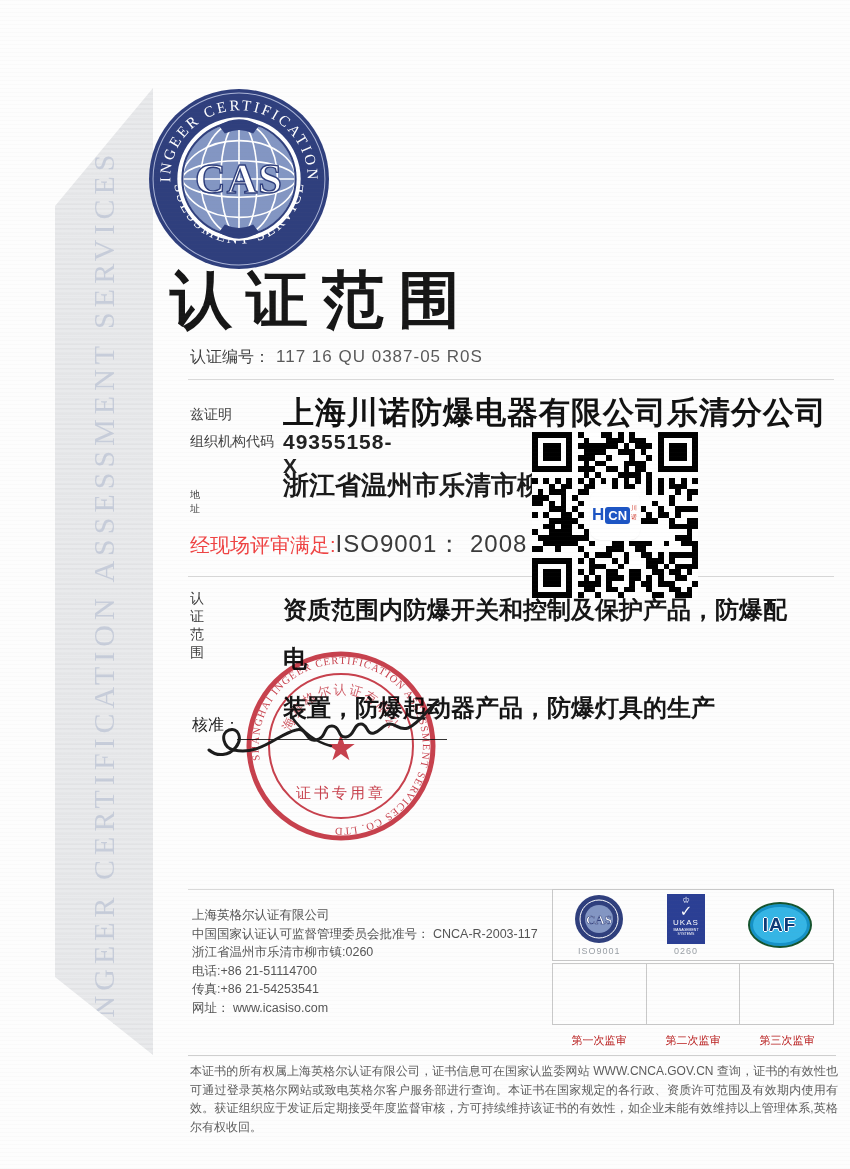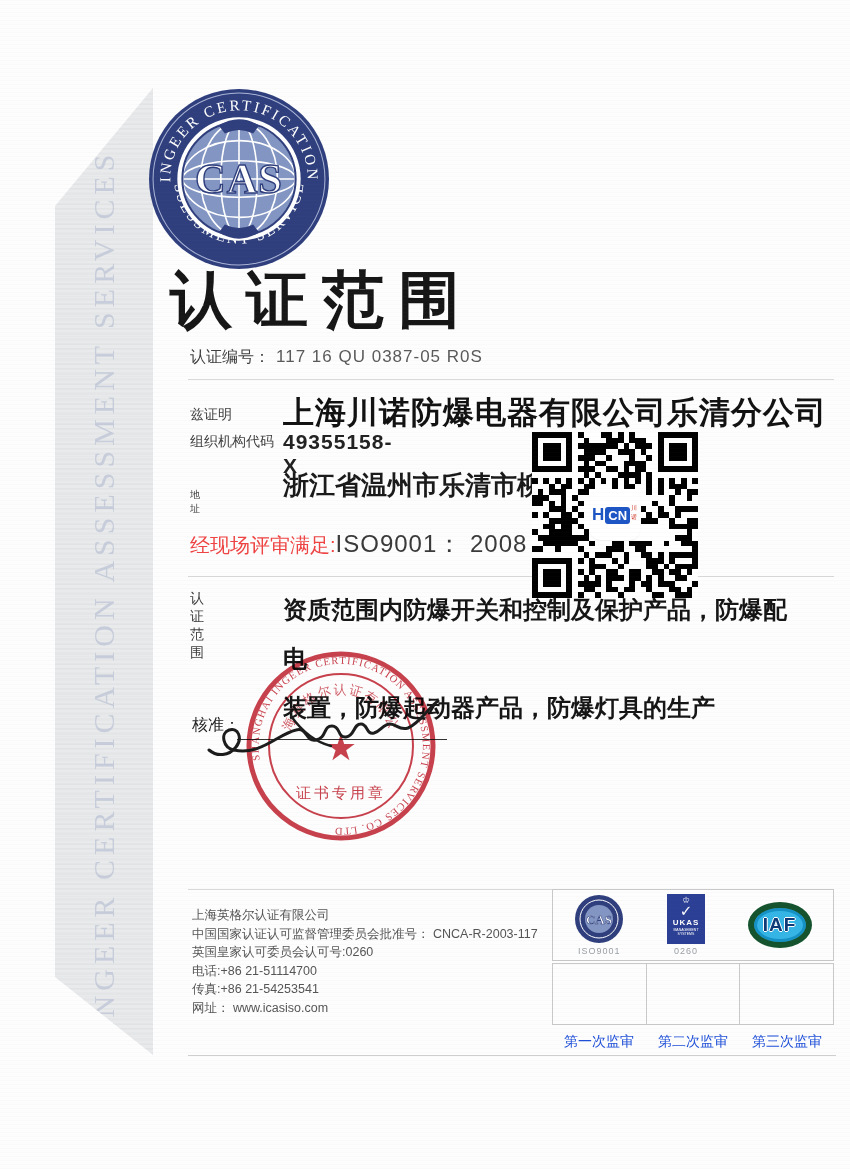--- a/index.html
+++ b/index.html
@@ -103,39 +103,39 @@
   }
   .mark { display:flex; flex-direction:column; align-items:center; }
   .mark .cap { font-size:9px; color:#9aa0a6; margin-top:2px; letter-spacing:1px; }
   .cas-mini { width:50px; height:50px; }
   .ukas-rect {
     width:38px; height:50px; background:#2b3f94; color:#fff;
     display:flex; flex-direction:column; align-items:center; justify-content:flex-start; padding-top:2px;
   }
   .ukas-crown { color:#e0e4f5; font-size:9px; line-height:8px; }
   .ukas-check { color:#fff; font-size:15px; line-height:13px; font-weight:700; }
-  .ukas-word { font-size:8px; letter-spacing:1px; font-weight:700; margin-top:1px; }
+  .ukas-word { font-size:8px; letter-spacing:1px; font-weight:400; margin-top:1px; }
   .ukas-sub { font-size:3.5px; text-align:center; line-height:4px; margin-top:1px; }
   .iaf-oval {
     width:64px; height:46px; background:#35b5e5; border-radius:50%;
     display:flex; align-items:center; justify-content:center;
-    border:6px solid #14532d; box-shadow:inset 0 0 0 3px #1591c6;
+    border:2px solid #14532d; box-shadow:inset 0 0 0 3px #1591c6;
   }
   .iaf-oval span { color:#0d3a77; font-weight:700; font-size:19px; letter-spacing:1px;
     text-shadow:-1px 0 #fff, 1px 0 #fff, 0 -1px #fff, 0 1px #fff; }
 
   
   .audit-grid {
     position:absolute; left:552px; top:963px; width:282px; height:62px;
     display:flex; border:1px solid #c9c9c9; background:#fdfdfd;
   }
   .audit-cell { flex:1; border-right:1px solid #c9c9c9; }
   .audit-cell:last-child { border-right:none; }
   .audit-labels { position:absolute; left:552px; top:1033px; width:282px; display:flex; }
-  .audit-labels span { flex:1; text-align:center; font-size:14px; color:#1d4ed8; }
+  .audit-labels span { flex:1; text-align:center; font-size:11px; color:#b91c1c; }
 
   
   .fine-hr { top:1055px; left:188px; width:648px; background:#cfcfcf; }
   .fine-print {
     position:absolute; left:190px; top:1062px; width:648px;
     font-size:12px; color:#5c5c5c; line-height:18.5px; text-align:justify;
   }
 </style>
 </head>
 <body>
@@ -542,21 +542,21 @@
     <svg viewBox="0 0 280 110" width="280" height="110">
       <path d="M 14 82 c 8 7 20 6 27 -3 c 7 -9 2 -20 -7 -17 c -9 3 -6 18 5 20 c 26 6 44 -16 62 -20 c 12 -3 9 12 20 10 c 11 -2 7 -14 16 -14 c 9 0 5 12 14 11 c 9 -1 7 -13 15 -13 c 7 0 5 11 13 9 c 7 -2 9 -9 16 -9 c 7 0 9 7 18 4 c 12 -5 21 -21 30 -27" fill="none" stroke="#1c1c1c" stroke-width="3" stroke-linecap="round"></path>
       <path d="M 96 48 c 10 14 24 26 40 30" fill="none" stroke="#1c1c1c" stroke-width="2.4" stroke-linecap="round"></path>
     </svg>
   </div>
 
 
   <div class="issuer">
     <div>上海英格尔认证有限公司</div>
     <div>中国国家认证认可监督管理委员会批准号： CNCA-R-2003-117</div>
-    <div>英国皇家认可委员会认可号:0260</div>
+    <div>浙江省温州市乐清市柳市镇:0260</div>
     <div>电话:+86 21-51114700</div>
     <div>传真:+86 21-54253541</div>
     <div>网址： www.icasiso.com</div>
   </div>
 
   <div class="hr" style="left:188px; top:889px; width:364px;"></div>
 
   <div class="marks-box">
     <div class="mark">
       <svg class="cas-mini" viewBox="0 0 50 50">
@@ -588,14 +588,15 @@
     <div class="audit-cell"></div>
     <div class="audit-cell"></div>
   </div>
   <div class="audit-labels">
     <span>第一次监审</span>
     <span>第二次监审</span>
     <span>第三次监审</span>
   </div>
 
   <div class="hr fine-hr"></div>
+  <div class="fine-print">本证书的所有权属上海英格尔认证有限公司，证书信息可在国家认监委网站 WWW.CNCA.GOV.CN 查询，证书的有效性也可通过登录英格尔网站或致电英格尔客户服务部进行查询。本证书在国家规定的各行政、资质许可范围及有效期内使用有效。获证组织应于发证后定期接受年度监督审核，方可持续维持该证书的有效性，如企业未能有效维持以上管理体系,英格尔有权收回。</div>
 
 </div>
 
 </body></html>

